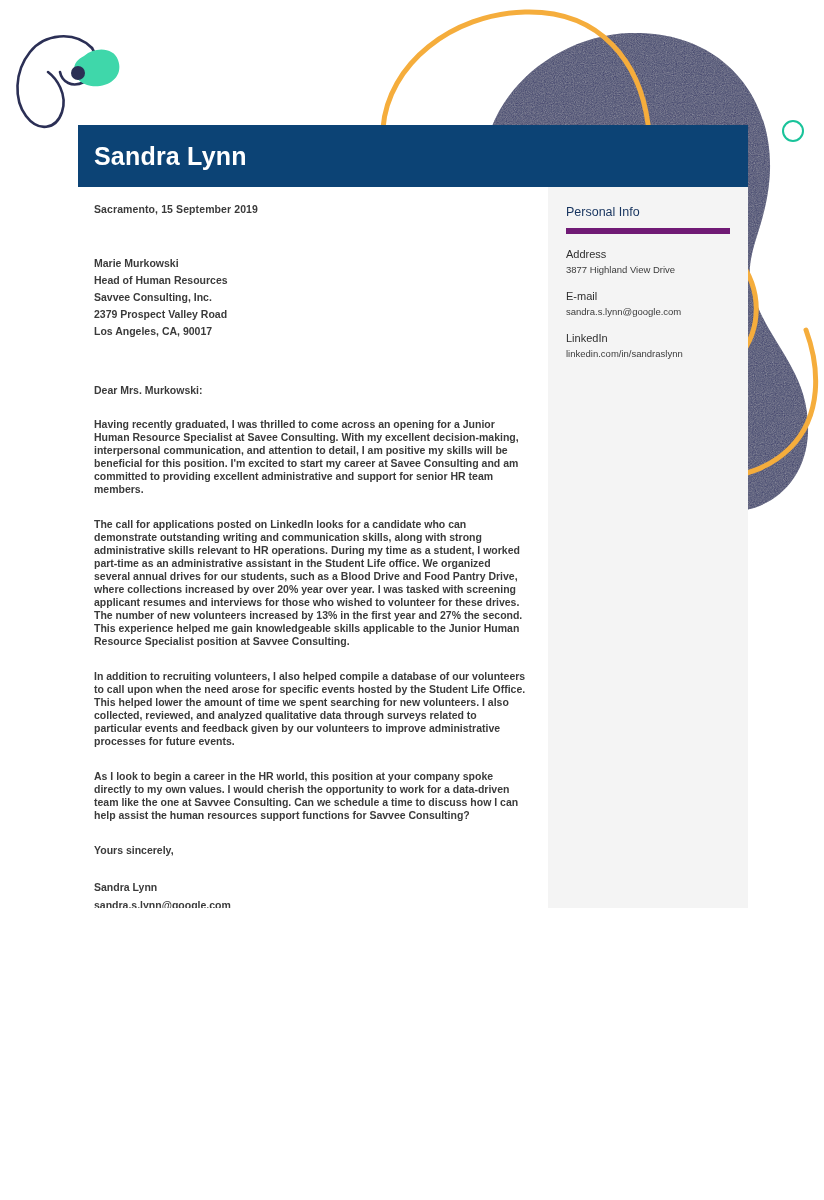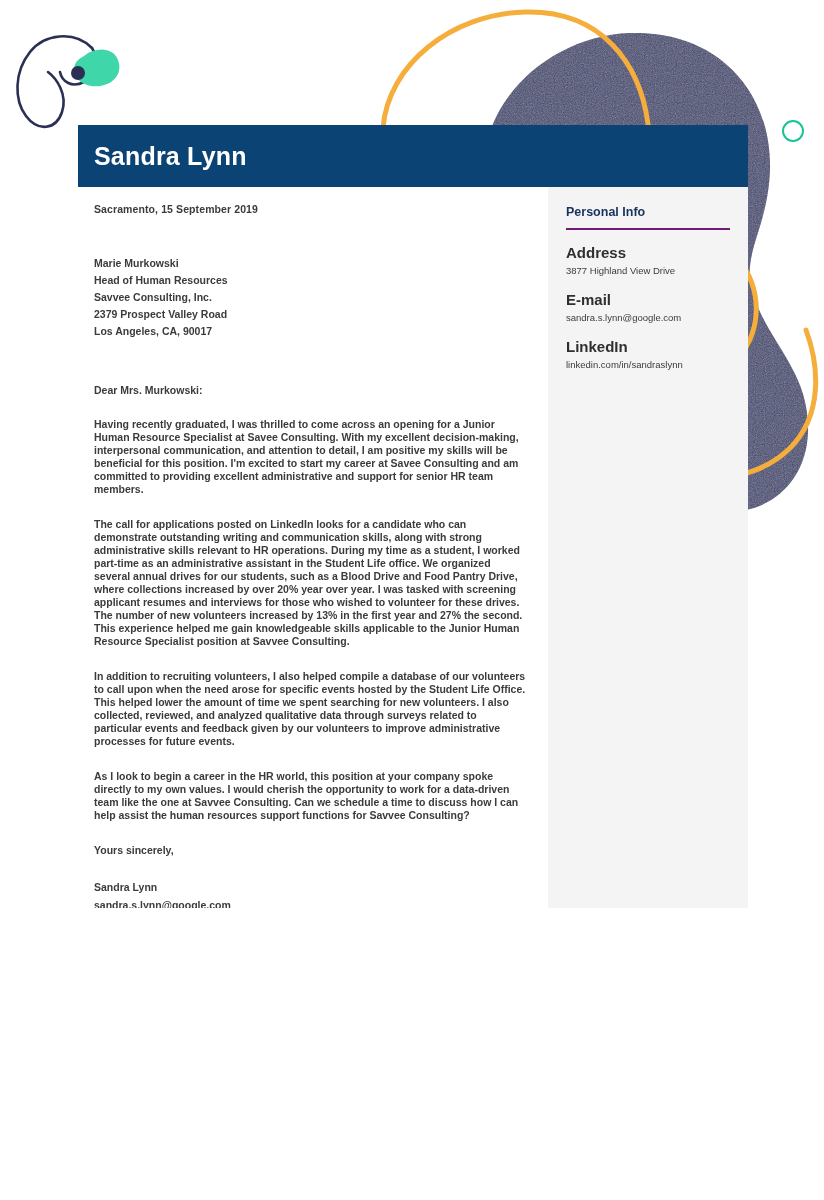--- a/index.html
+++ b/index.html
@@ -113,29 +113,29 @@
 
   
   .sidebar {
     width: 200px;
     background: #f4f4f4;
     padding: 18px 18px 40px 18px;
   }
   .sidebar-title {
     color: #16335e;
     font-size: 12.5px;
-    font-weight: bold;
+    font-weight: normal;
     padding-bottom: 9px;
-    border-bottom: 2px solid #701a75;
+    border-bottom: 6px solid #701a75;
     margin-bottom: 14px;
   }
   .info-block { margin-bottom: 13px; }
   .info-label {
-    font-size: 15px;
-    font-weight: bold;
+    font-size: 11px;
+    font-weight: normal;
     color: #2f2f2f;
     margin-bottom: 3px;
   }
   .info-value {
     font-size: 9.5px;
     color: #3b3b3b;
     line-height: 14px;
     word-break: break-word;
   }
 </style>

